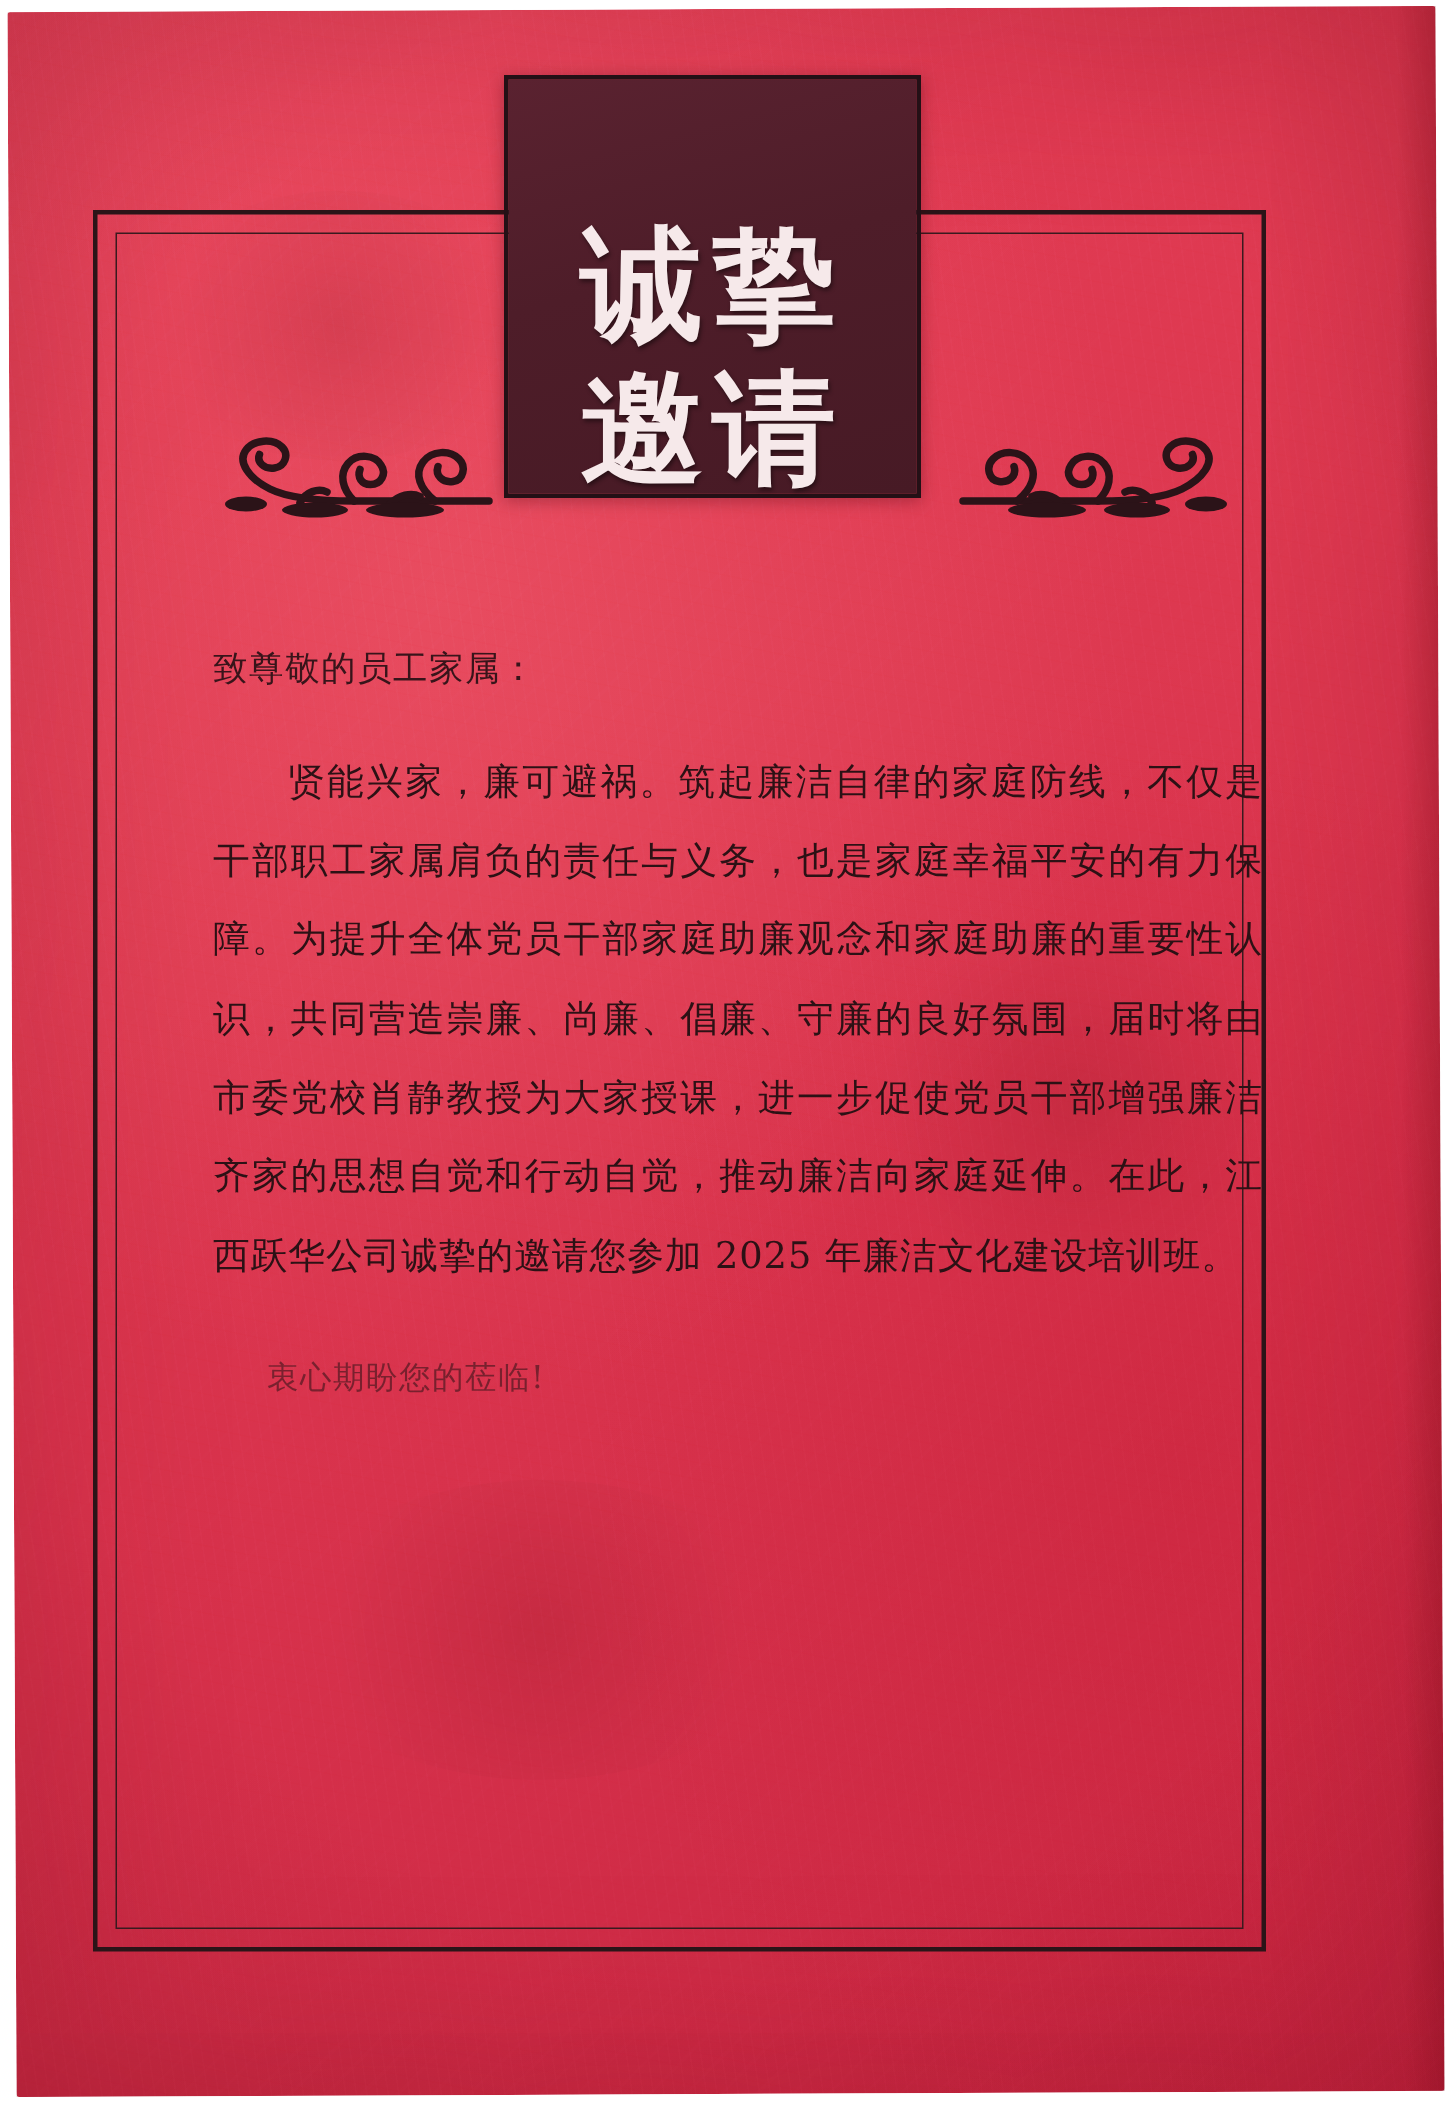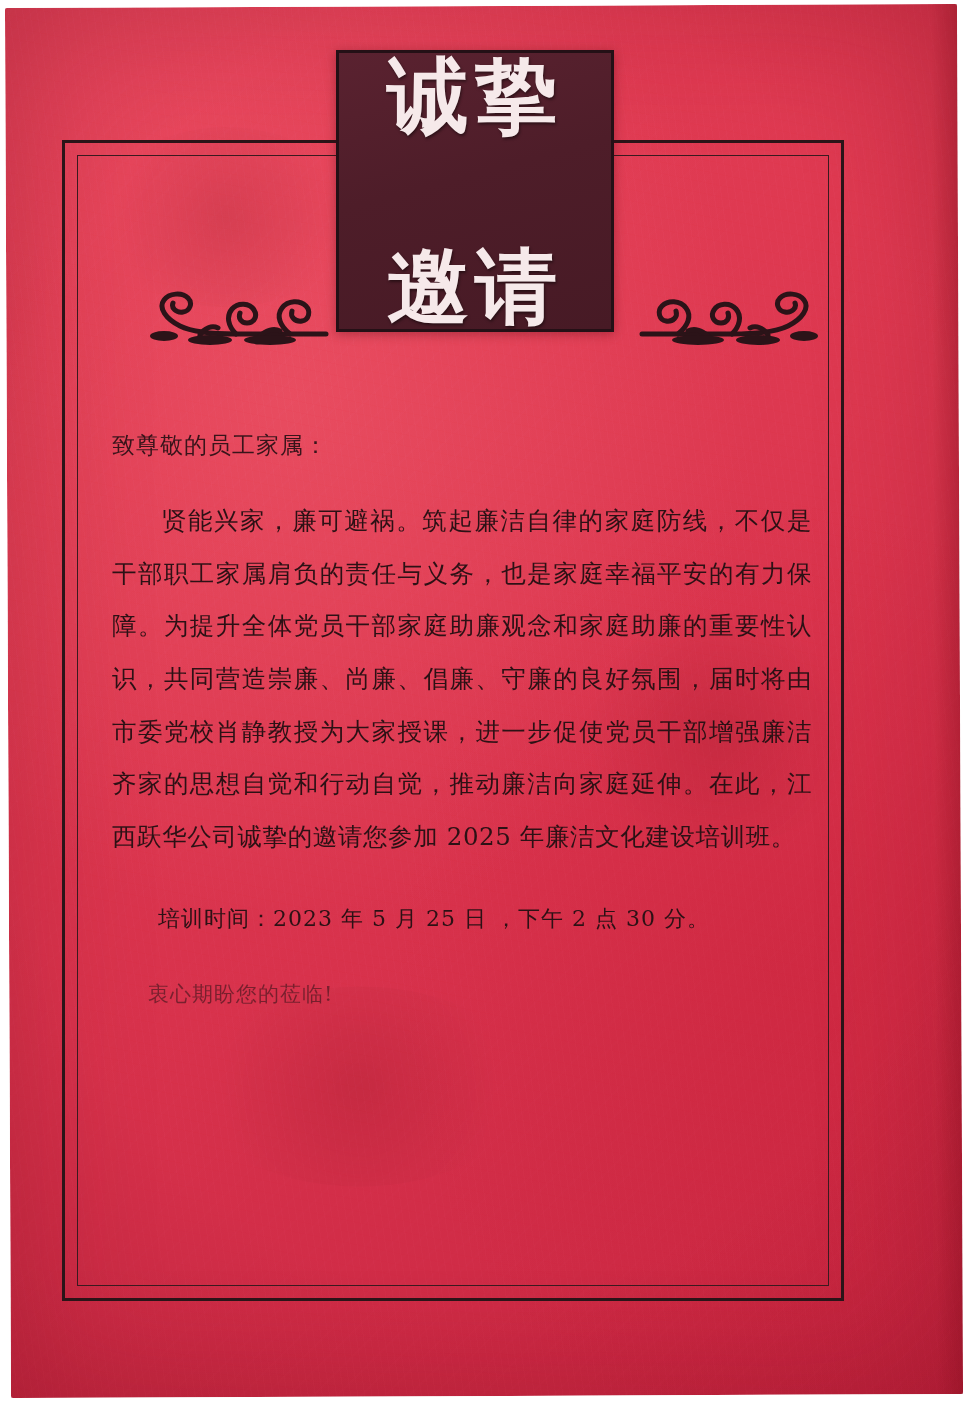--- a/index.html
+++ b/index.html
@@ -89,50 +89,50 @@
     position: absolute;
     left: 336px;
     top: 50px;
     width: 272px;
     height: 276px;
     background: linear-gradient(165deg, #5a2230 0%, #4e1d29 45%, #471a25 100%);
     border: 3px solid #241016;
     display: flex;
     flex-direction: column;
     align-items: center;
-    justify-content: space-between;
+    justify-content: flex-end;
     box-shadow: 0 2px 10px rgba(70,5,15,0.35);
   }
   .title-line {
     font-family: "DejaVu Serif", serif;
     color: #f6e9ea;
     font-size: 82px;
     line-height: 1.04;
     letter-spacing: 6px;
     font-weight: 700;
     text-shadow: 1px 2px 3px rgba(0,0,0,0.45);
     white-space: nowrap;
   }
-  .title-line.l2 { margin-top: 20px; }
+  .title-line.l2 { margin-top: 10px; }
 
   
   .cloud {
     position: absolute;
     top: 278px;
     width: 190px;
     height: 70px;
     pointer-events: none;
   }
   .cloud.left  { left: 140px; }
   .cloud.right { right: 140px; transform: scaleX(-1); }
 
   
   .content {
     position: absolute;
-    left: 112px;
+    left: 142px;
     top: 430px;
     width: 700px;
     color: #2a1015;
   }
   .salutation {
     font-family: "DejaVu Serif", serif;
     font-size: 23px;
     letter-spacing: 1px;
     margin-bottom: 34px;
     opacity: 0.92;
@@ -226,17 +226,16 @@
         <ellipse cx="24" cy="58" rx="14" ry="5"></ellipse>
         <ellipse cx="70" cy="62" rx="22" ry="5"></ellipse>
         <ellipse cx="130" cy="62" rx="26" ry="5"></ellipse>
       </g>
     </svg>
   </div>
 
   <div class="content">
     <div class="salutation">致尊敬的员工家属：</div>
     <p class="para">贤能兴家，廉可避祸。筑起廉洁自律的家庭防线，不仅是干部职工家属肩负的责任与义务，也是家庭幸福平安的有力保障。为提升全体党员干部家庭助廉观念和家庭助廉的重要性认识，共同营造崇廉、尚廉、倡廉、守廉的良好氛围，届时将由市委党校肖静教授为大家授课，进一步促使党员干部增强廉洁齐家的思想自觉和行动自觉，推动廉洁向家庭延伸。在此，江西跃华公司诚挚的邀请您参加 2025 年廉洁文化建设培训班。</p>
-    <p class="detail">培训时间：2023 年 5 月 25 日 ，下午 2 点 30 分。</p>
     <p class="detail faded">衷心期盼您的莅临!</p>
   </div>
 
 </div>
 
 </body></html>

